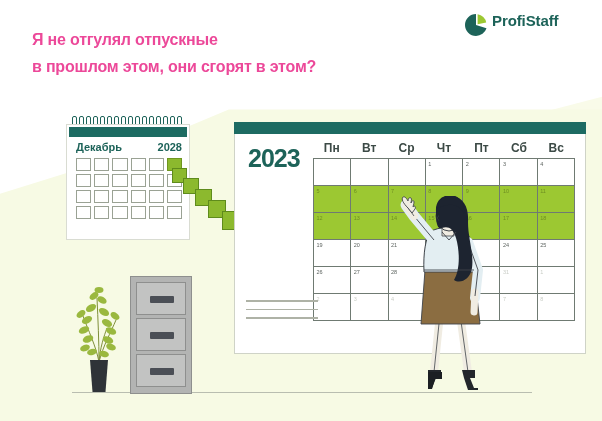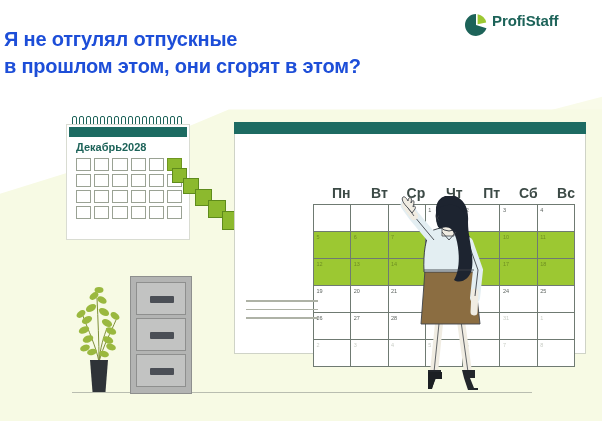--- a/index.html
+++ b/index.html
@@ -22,58 +22,58 @@
     position:absolute;left:0;top:0;width:602px;height:421px;
     background:#f9fbe9;
     clip-path: polygon(0% 100%, 0% 60%, 100% 23%, 100% 100%);
   }
   .floor-line{
     position:absolute;left:72px;top:392px;width:460px;height:1px;background:#b9bdb0;
   }
 
   
   .headline{
-    position:absolute;left:4px;top:26px;width:430px;
-    color:#1d4ed8;font-size:20px;line-height:27px;font-weight:bold;
+    position:absolute;left:32px;top:26px;width:430px;
+    color:#ec4899;font-size:16px;line-height:27px;font-weight:bold;
     letter-spacing:-0.2px;
   }
   .headline .l{display:block;white-space:nowrap;}
 
   .brand{position:absolute;left:463px;top:12px;display:flex;align-items:flex-start;gap:3px;}
   .brand-mark{position:relative;width:26px;height:26px;}
   .brand-name{color:#1d6359;font-size:15px;font-weight:bold;letter-spacing:-0.1px;}
 
   
   .dec-cal{position:absolute;left:66px;top:116px;width:124px;height:124px;}
   .dec-spiral{position:absolute;left:6px;top:0;width:112px;height:10px;display:flex;gap:2px;}
   .dec-spiral i{display:block;width:5px;height:10px;border:1.2px solid #1d6359;border-radius:2px;background:#fff;box-sizing:border-box;}
   .dec-card{position:absolute;left:0;top:8px;width:124px;height:116px;background:#fff;border:1px solid #d9dcd2;box-sizing:border-box;}
   .dec-bar{position:absolute;left:3px;top:11px;width:118px;height:10px;background:#1d6b62;}
-  .dec-title{position:absolute;left:10px;top:25px;width:106px;display:flex;justify-content:flex-start;
+  .dec-title{position:absolute;left:10px;top:25px;width:106px;display:flex;justify-content:space-between;
              color:#1d6359;font-size:11px;font-weight:bold;}
   .dec-grid{position:absolute;left:10px;top:42px;width:106px;
             display:grid;grid-template-columns:repeat(6,1fr);gap:3px;}
   .dec-cell{height:13px;border:1px solid #9aa294;background:#fff;box-sizing:border-box;}
   .dec-cell.on{background:#8cb92e;border-color:#6f9620;}
 
   
   .cascade{position:absolute;left:0;top:0;width:602px;height:421px;pointer-events:none;}
   .blk{position:absolute;background:#8cb92e;border:1px solid #5f8b1c;box-sizing:border-box;}
 
   
   .cal23{position:absolute;left:234px;top:122px;width:352px;height:232px;}
   .cal23-bar{position:absolute;left:0;top:0;width:352px;height:14px;background:#1d6b62;}
   .cal23-body{position:absolute;left:0;top:12px;width:352px;height:220px;background:#ffffff;border:1px solid #cfd3c7;border-top:none;box-sizing:border-box;}
   .cal23-year{position:absolute;left:14px;top:22px;color:#1d6359;font-size:25px;font-weight:bold;letter-spacing:-1px;}
   .cal23-notes{position:absolute;left:12px;top:178px;width:72px;}
   .cal23-notes i{display:block;height:1.5px;background:#aeb2a6;margin-bottom:7px;}
 
   .grid23{position:absolute;left:79px;top:19px;width:262px;}
   .dow{display:grid;grid-template-columns:repeat(7,1fr);}
-  .dow span{font-size:14px;font-weight:bold;color:#3c4a46;text-align:right;padding-bottom:3px;margin-top:44px;}
+  .dow span{font-size:12px;font-weight:bold;color:#3c4a46;text-align:center;padding-bottom:3px;}
   .weeks{border-left:1px solid #6f7a72;border-top:1px solid #6f7a72;}
   .wk{display:grid;grid-template-columns:repeat(7,1fr);}
   .cell{
     position:relative;height:27px;
     border-right:1px solid #6f7a72;border-bottom:1px solid #6f7a72;
     box-sizing:border-box;background:#fff;
   }
   .cell.hl{background:#9cc832;}
   .cell b{position:absolute;left:2.5px;top:1.5px;font-size:5.5px;font-weight:normal;color:#5d6460;}
   .cell.hl b{color:#6f8f22;}
@@ -176,20 +176,21 @@
       <div class="blk" style="left: 208px; top: 200px; width: 18px; height: 18px;"></div>
       <div class="blk" style="left: 222px; top: 211px; width: 19px; height: 19px;"></div>
       <div class="blk" style="left: 237px; top: 221px; width: 20px; height: 20px;"></div>
       <div class="blk" style="left: 253px; top: 230px; width: 21px; height: 21px;"></div>
       <div class="blk" style="left: 270px; top: 238px; width: 22px; height: 22px;"></div>
     </div>
 
   <div class="cal23">
     <div class="cal23-bar"></div>
     <div class="cal23-body"></div>
+    <div class="cal23-year">2023</div>
 
     <div class="grid23">
       <div class="dow" id="dow-row">
           <span>Пн</span>
           <span>Вт</span>
           <span>Ср</span>
           <span>Чт</span>
           <span>Пт</span>
           <span>Сб</span>
           <span>Вс</span>

